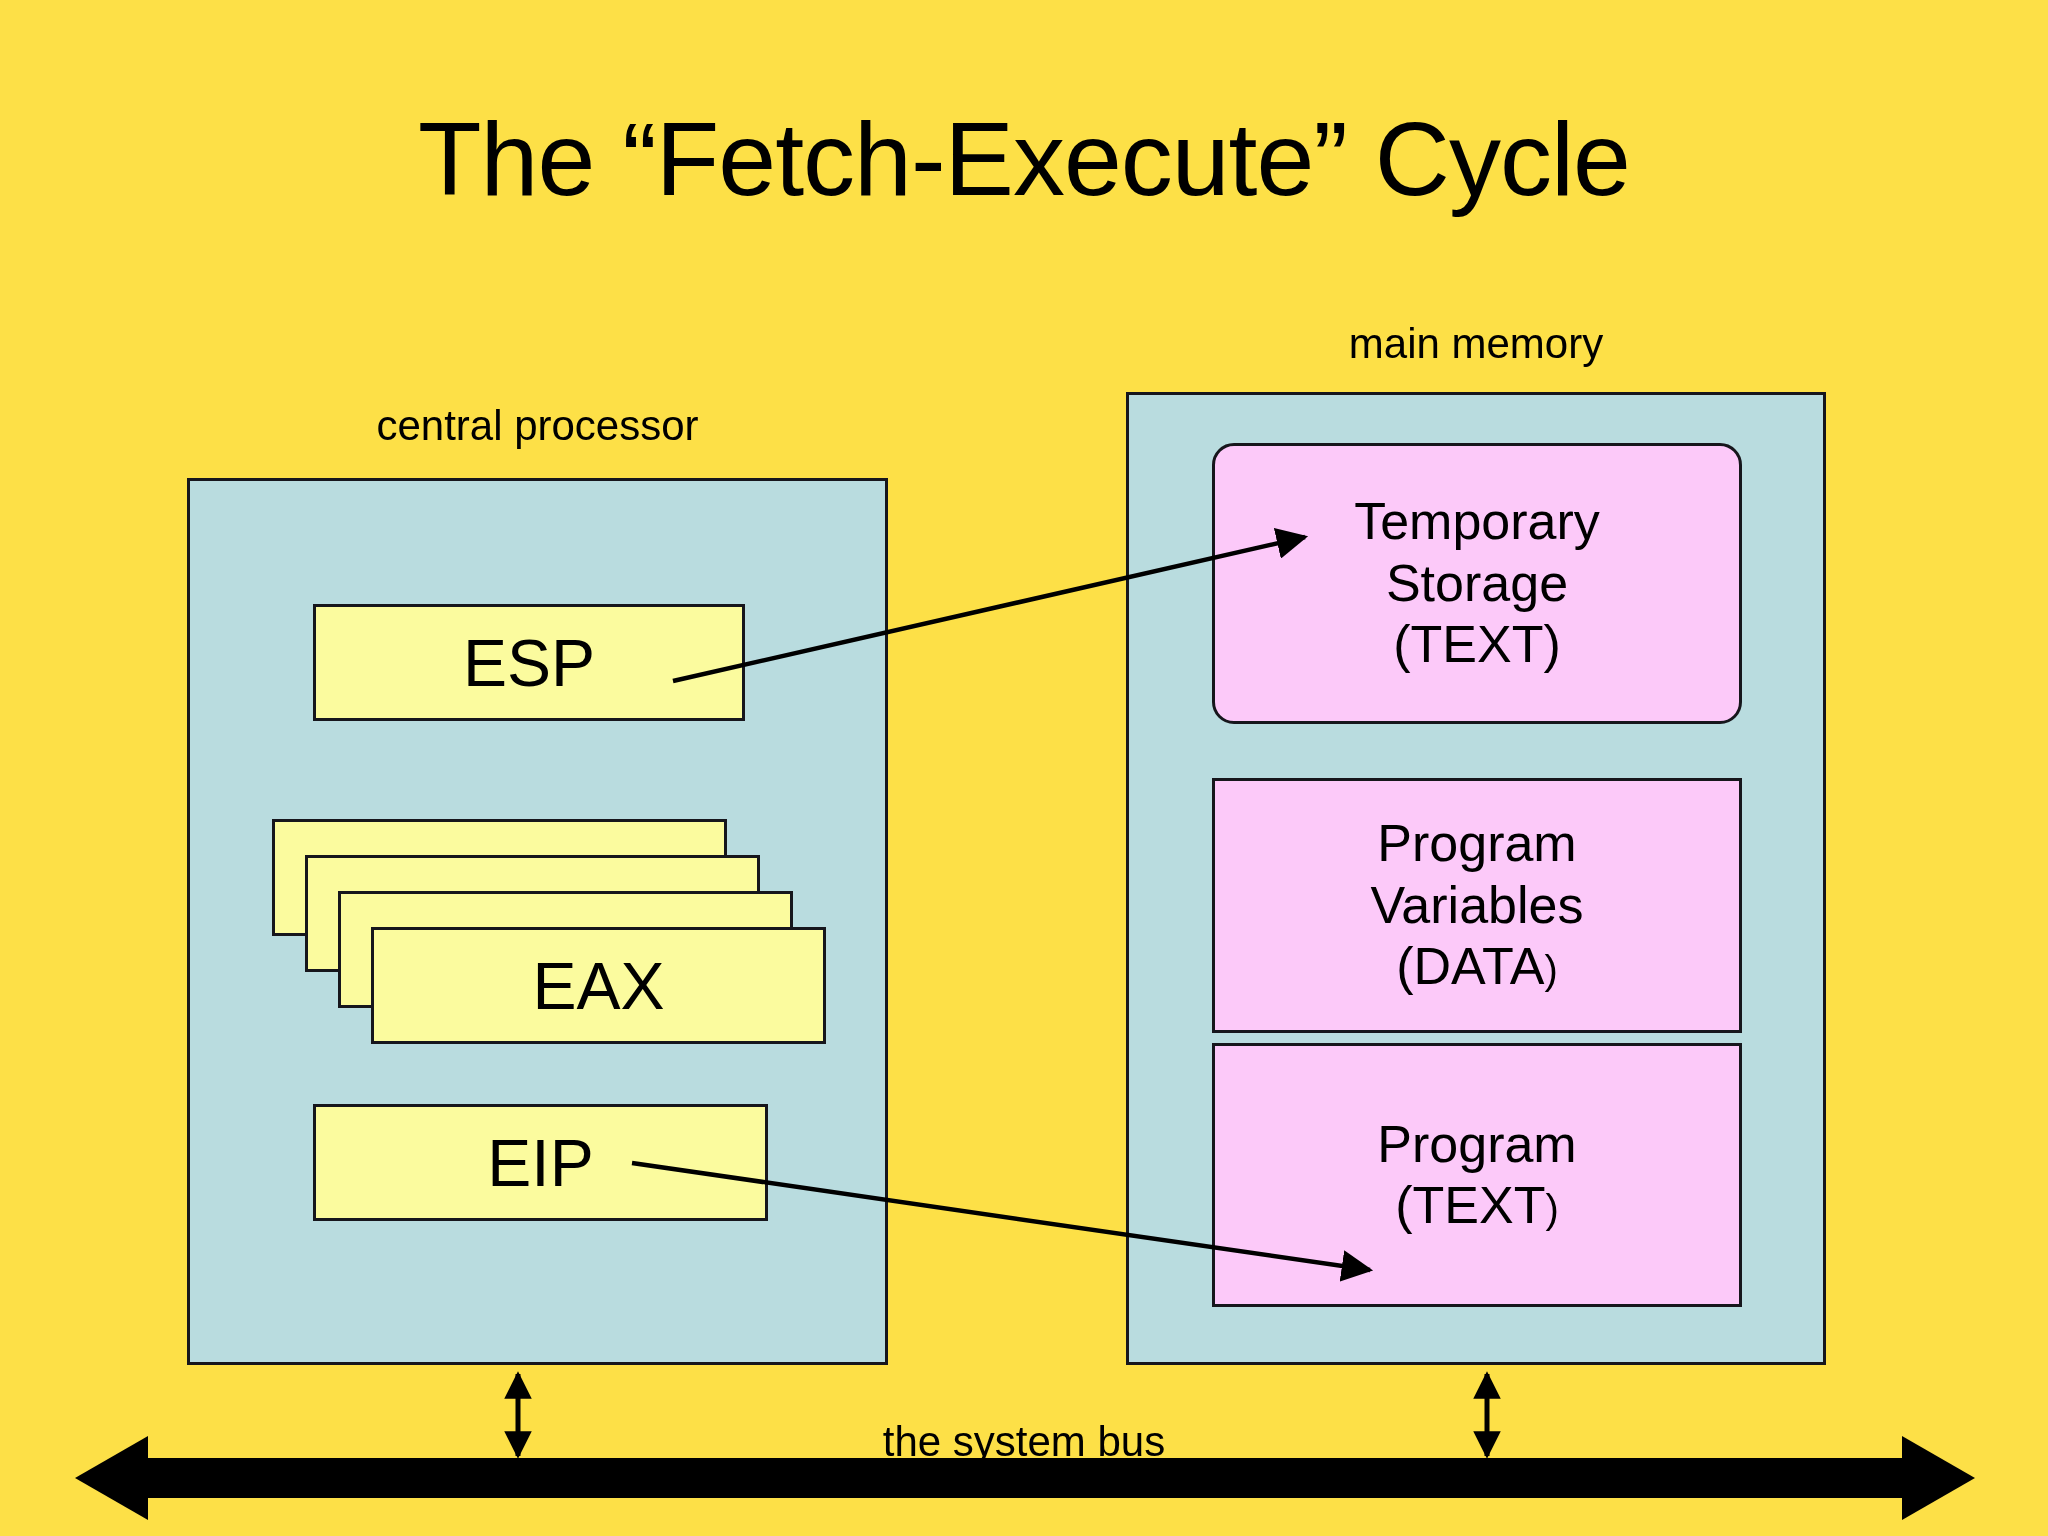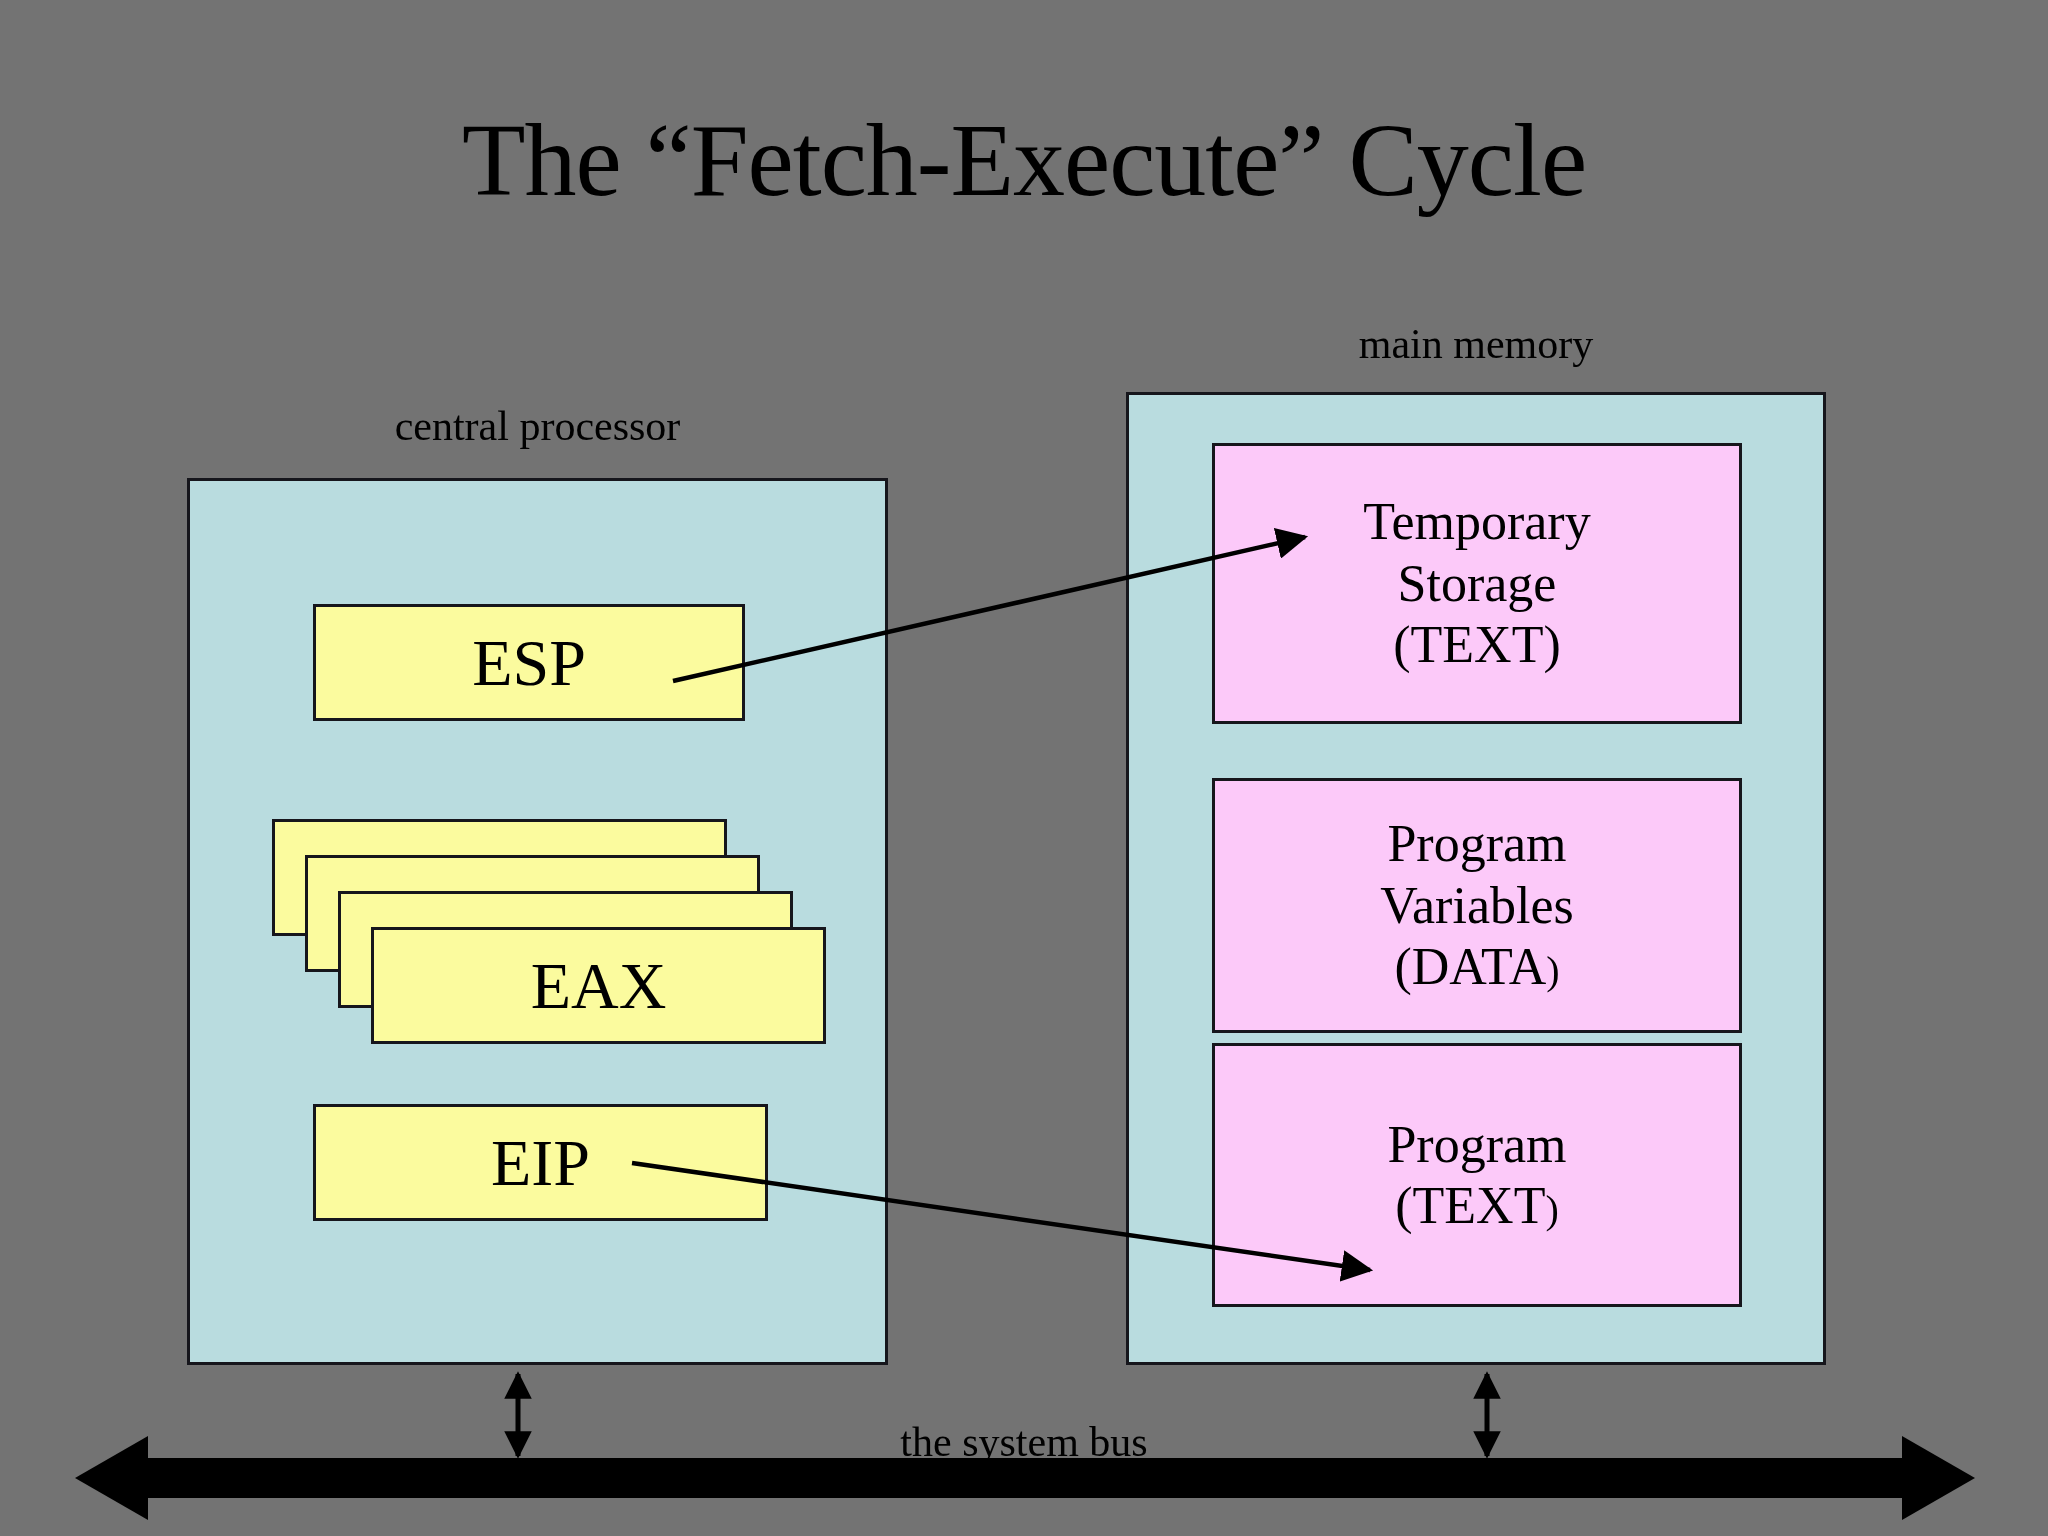--- a/index.html
+++ b/index.html
@@ -7,23 +7,22 @@
     padding: 0;
     background: #ffffff;
   }
   body {
     font-family: "Liberation Sans", sans-serif;
   }
   #stage {
     position: relative;
     width: 2048px;
     height: 1536px;
-    background: #737373;
+    background: #fde047;
     overflow: hidden;
-    font-family: Liberation Serif, serif;
   }
 
   
   #title {
     position: absolute;
     left: 0;
     top: 105px;
     width: 2048px;
     text-align: center;
     font-size: 104px;
@@ -102,21 +101,21 @@
     box-sizing: border-box;
     display: flex;
     flex-direction: column;
     align-items: center;
     justify-content: center;
     font-size: 52px;
     line-height: 1.18;
     color: #000000;
     text-align: center;
   }
-  #seg-stack { left: 1212px; top: 443px;  width: 530px; height: 281px; }
+  #seg-stack { left: 1212px; top: 443px;  width: 530px; height: 281px; border-radius: 22px; }
   #seg-data  { left: 1212px; top: 778px;  width: 530px; height: 255px; }
   #seg-text  { left: 1212px; top: 1043px; width: 530px; height: 264px; }
   .seg .line { display: block; }
   .paren-small { font-size: 40px; }
 
   
   #overlay {
     position: absolute;
     left: 0; top: 0;
     width: 2048px;

